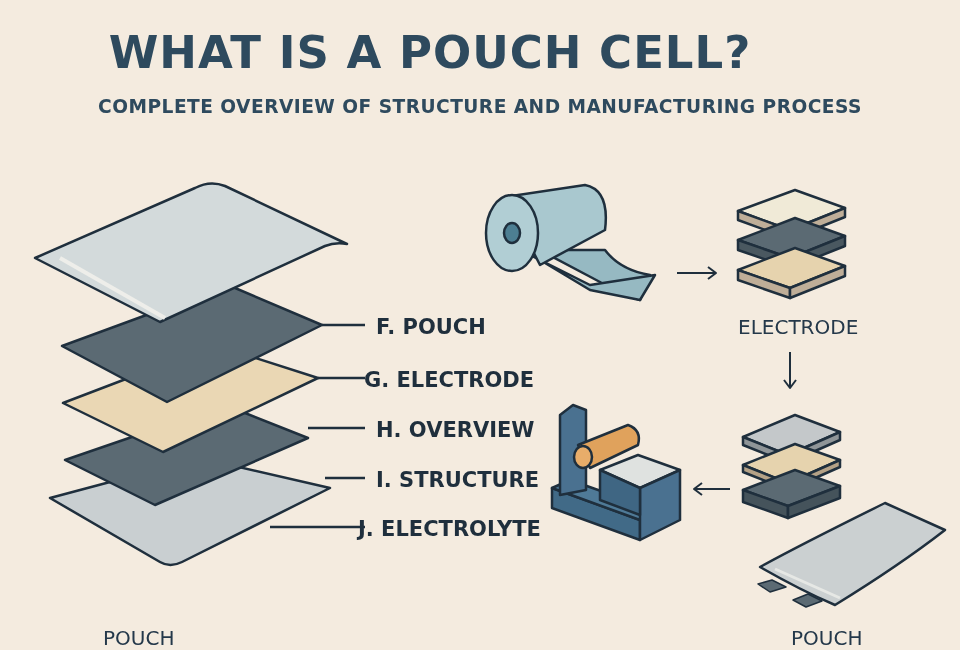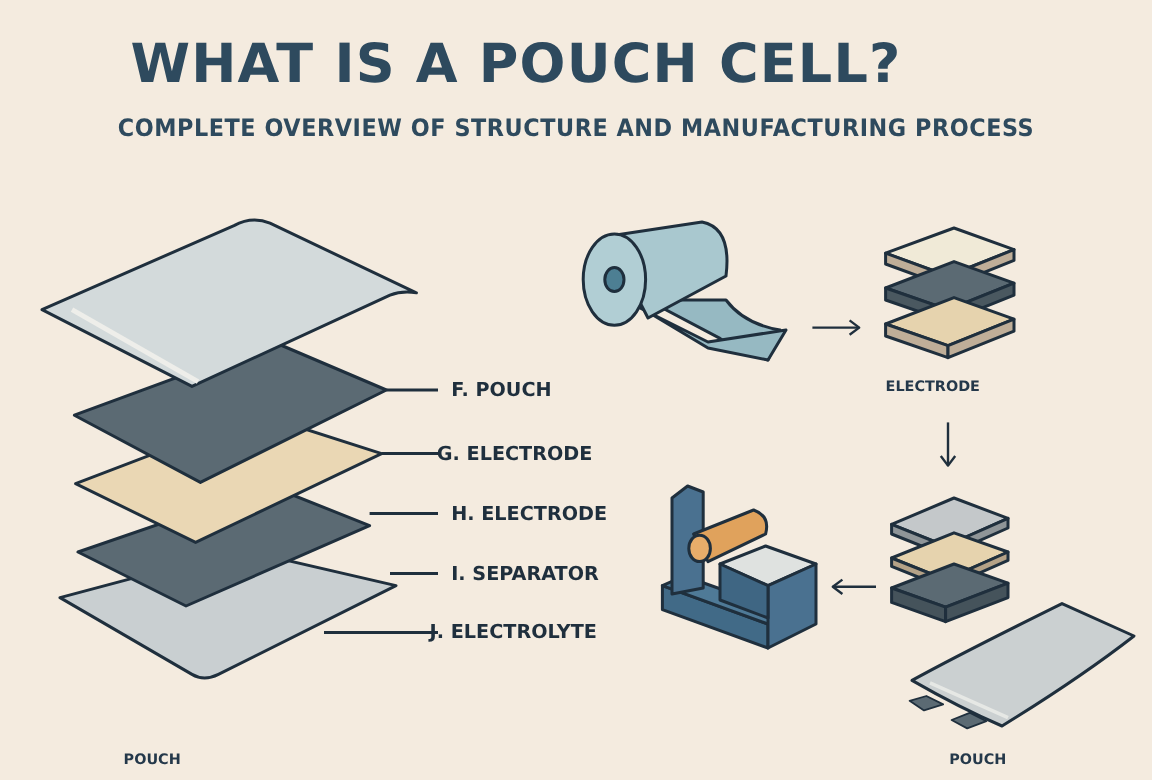--- a/index.html
+++ b/index.html
@@ -16,25 +16,25 @@
     color: #2e4a5e;
   }
   .subtitle {
     position: absolute; left: 0; top: 94px; width: 960px;
     text-align: center; font-size: 20px; letter-spacing: 0.5px;
     color: #2e4a5e; font-weight: bold;
     transform: scaleX(0.93);
   }
   svg.diagram { position: absolute; left: 0; top: 0; }
   .label {
-    position: absolute; font-weight: bold; font-size: 16px; color: #1f2f3d;
+    position: absolute; font-weight: bold; font-size: 21px; color: #1f2f3d;
     white-space: nowrap;
   }
   .caption {
-    position: absolute; font-weight: bold; font-size: 12px; color: #24384a;
+    position: absolute; font-weight: normal; font-size: 20px; color: #24384a;
     white-space: nowrap;
   }
 </style>
 </head>
 <body>
 
 <div class="title">WHAT IS A POUCH CELL?</div>
 <div class="subtitle">COMPLETE OVERVIEW OF STRUCTURE AND MANUFACTURING PROCESS</div>
 
 <svg class="diagram" width="960" height="650" viewBox="0 0 960 650">
@@ -120,19 +120,19 @@
       <path d="M758 584 L772 580 L786 587 L770 592 Z" fill="#5b6a73" stroke-width="1.5"></path>
       <path d="M793 600 L808 594 L822 601 L806 607 Z" fill="#5b6a73" stroke-width="1.5"></path>
       <path d="M760 567 Q800 545 885 503 L945 530 Q900 565 835 605 Q800 590 760 567 Z" fill="#cbd0d1"></path>
       <line x1="775" y1="569" x2="840" y2="598" stroke="#e6e8e5" stroke-width="3"></line>
     </g>
   </g>
 </svg>
 
 <div class="label" style="left:376px; top:315px;">F. POUCH</div>
 <div class="label" style="left:364px; top:368px;">G. ELECTRODE</div>
-<div class="label" style="left:376px; top:418px;">H. ELECTRODE</div>
-<div class="label" style="left:376px; top:468px;">I. SEPARATOR</div>
+<div class="label" style="left:376px; top:418px;">H. OVERVIEW</div>
+<div class="label" style="left:376px; top:468px;">I. STRUCTURE</div>
 <div class="label" style="left:358px; top:517px;">J. ELECTROLYTE</div>
 
 <div class="caption" style="left:103px; top:626px;">POUCH</div>
 <div class="caption" style="left:738px; top:315px;">ELECTRODE</div>
 <div class="caption" style="left:791px; top:626px;">POUCH</div>
 
 </body></html>

